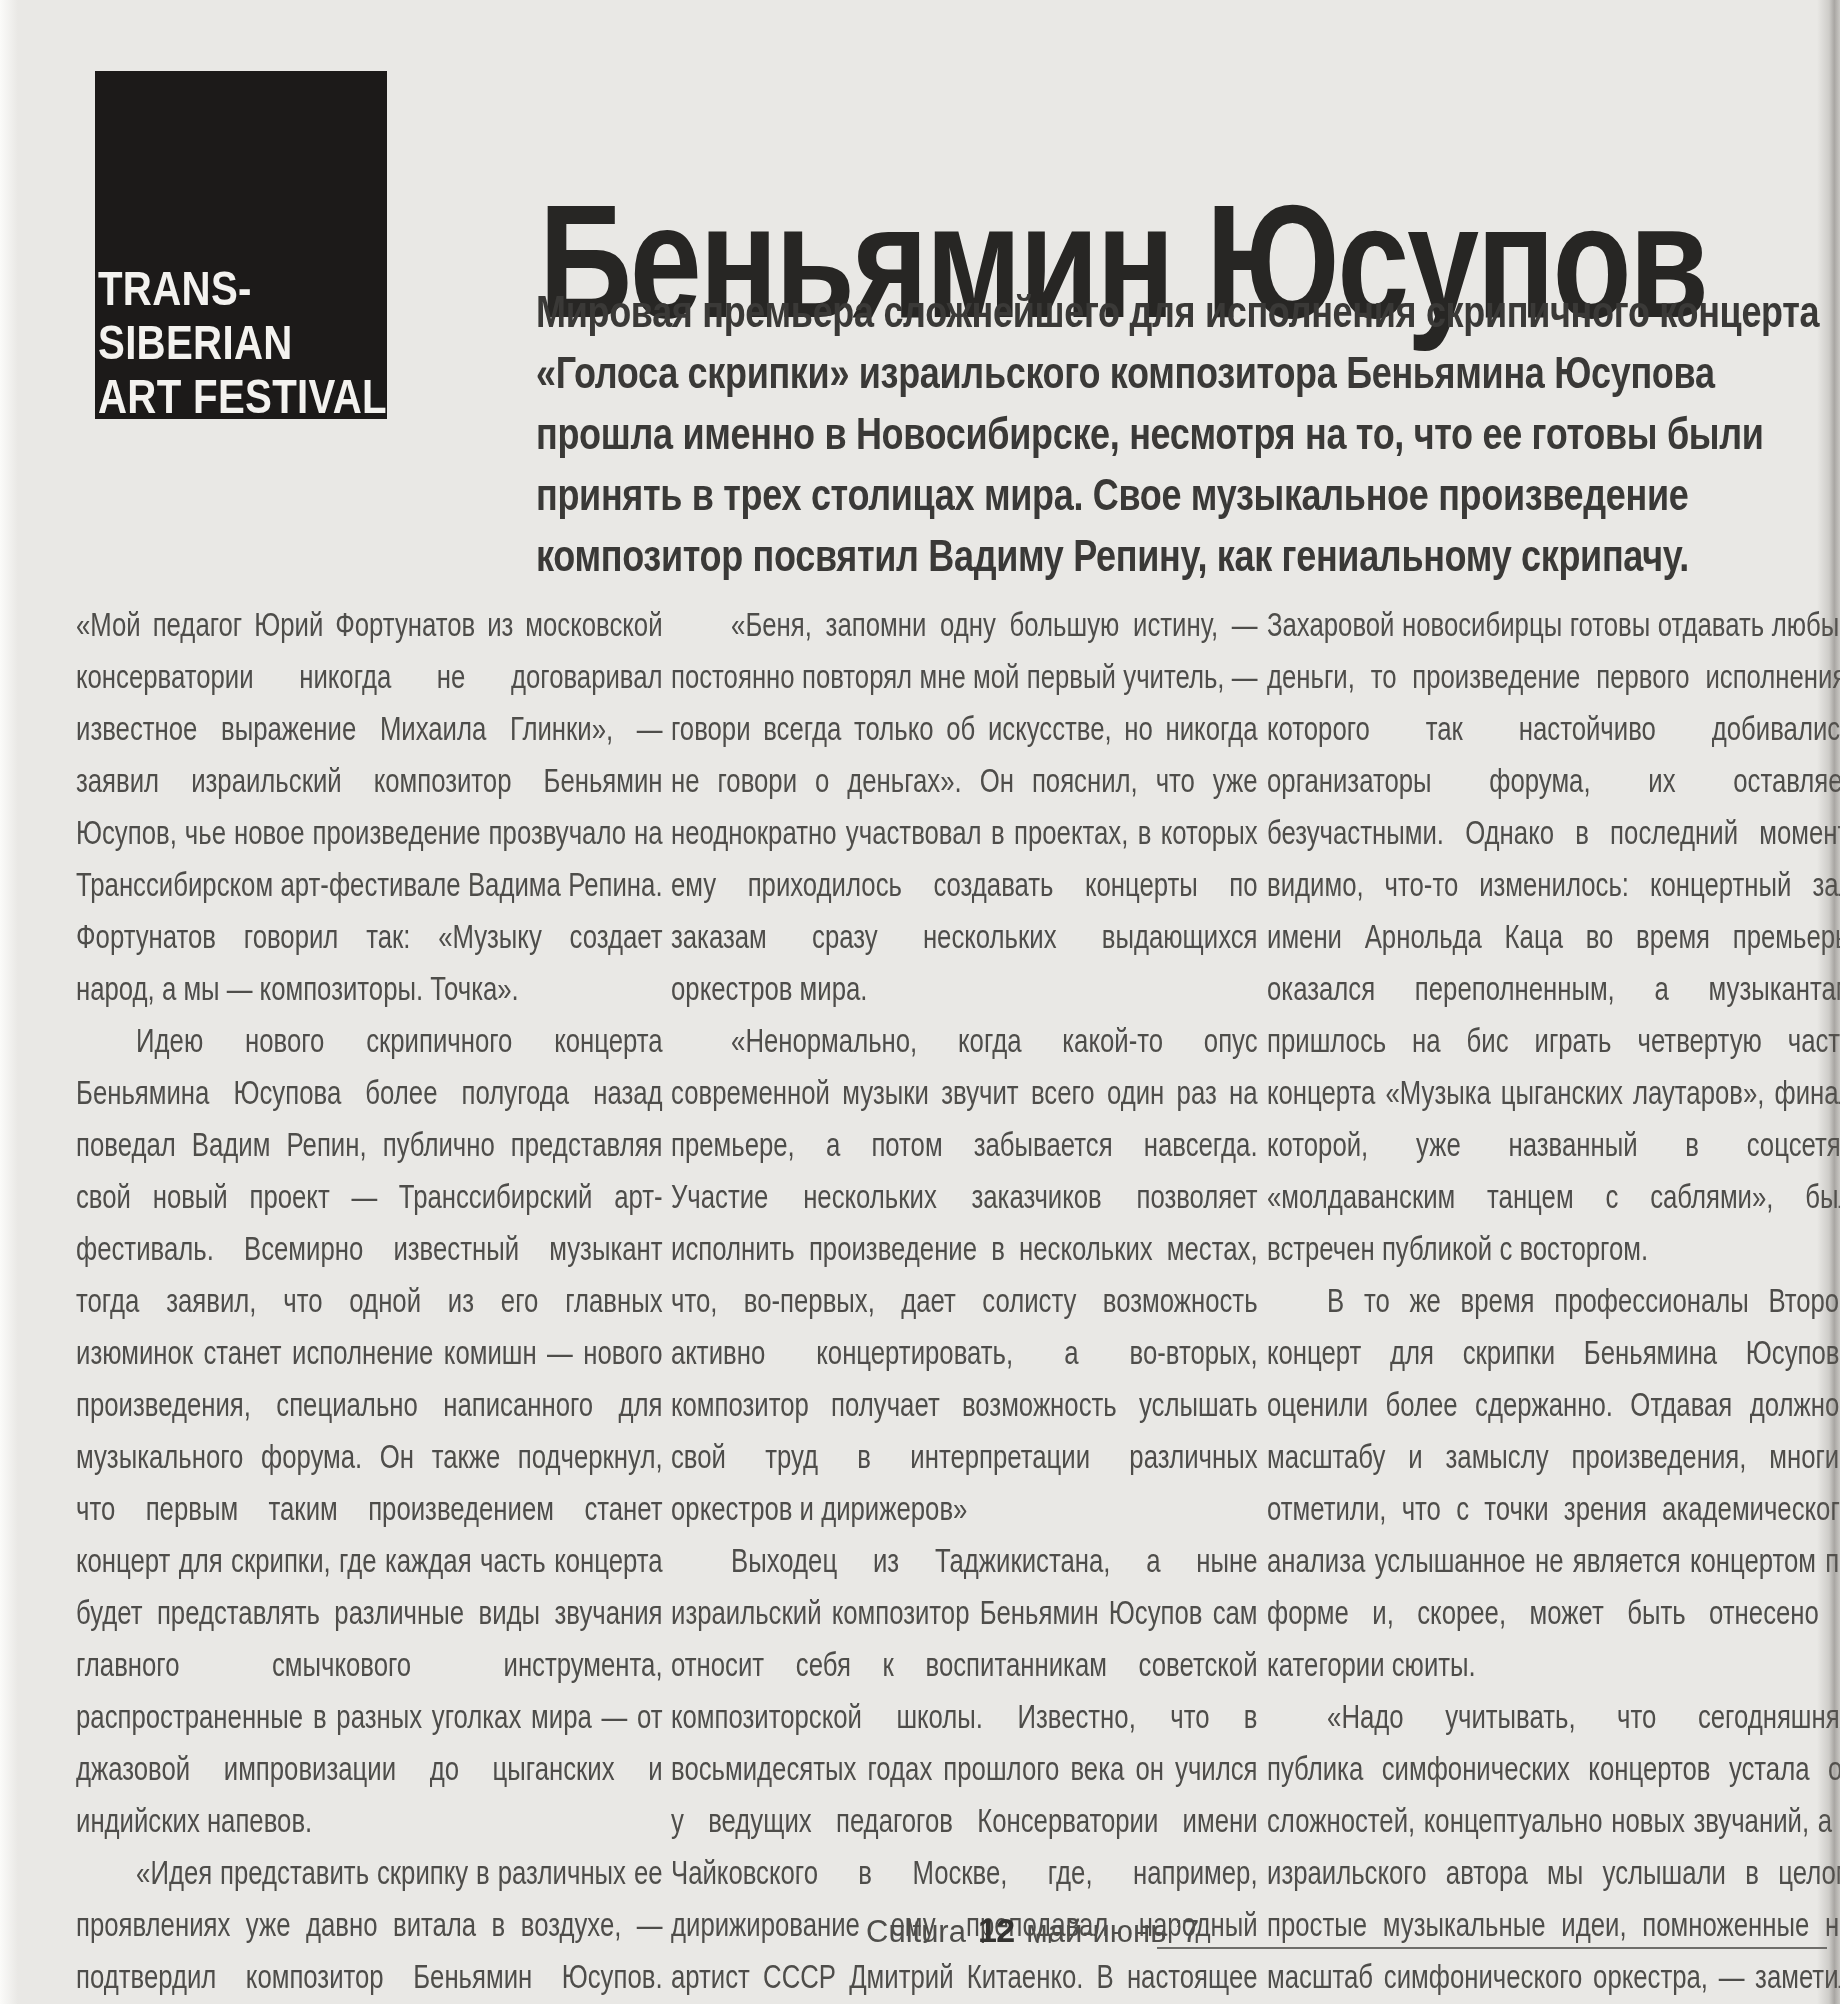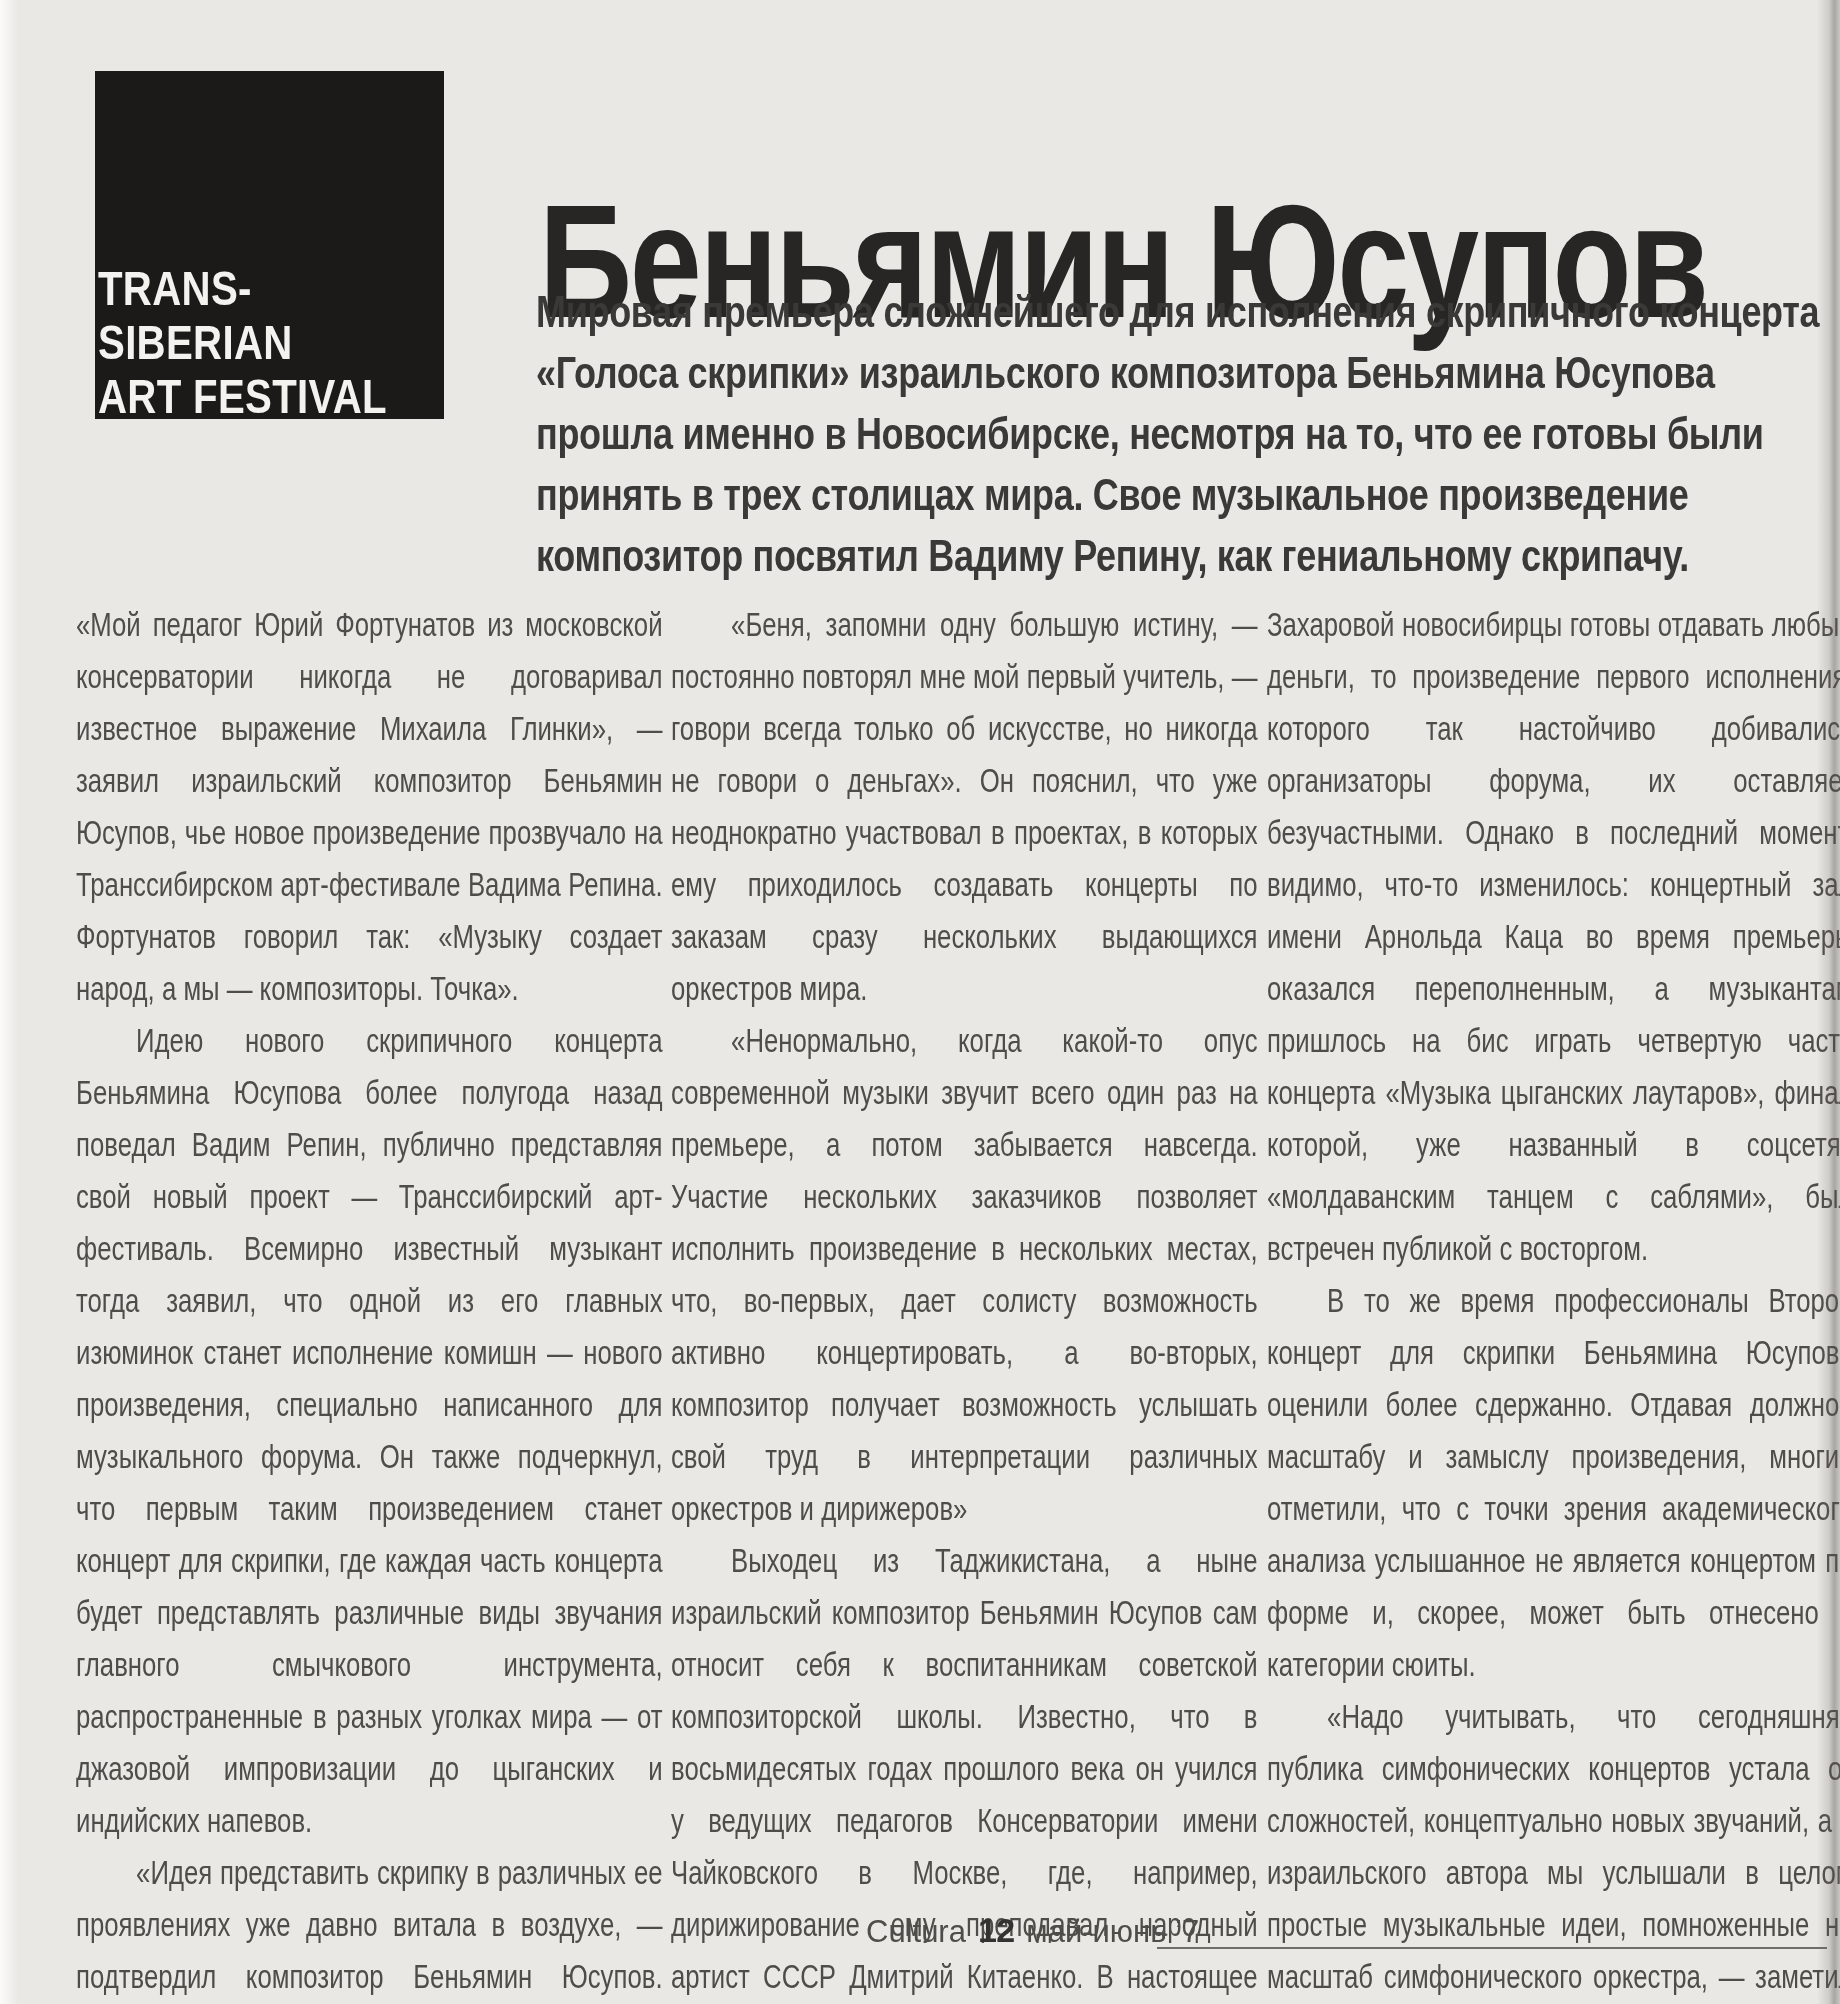--- a/index.html
+++ b/index.html
@@ -13,21 +13,21 @@
 
   
   .edge-left  { position:absolute; left:0; top:0; width:18px; height:100%;
                 background:linear-gradient(to right,#fbfbf9,rgba(251,251,249,0)); }
   .edge-right { position:absolute; right:0; top:0; width:24px; height:100%;
                 background:linear-gradient(to right, rgba(110,106,100,0) 0%,
                   rgba(110,106,100,0.22) 50%, rgba(80,76,72,0.42) 72%,
                   rgba(140,136,130,0.28) 100%); }
 
   
-  .logo-box  { position:absolute; left:95px; top:71px; width:349px; height:348px;
+  .logo-box  { position:absolute; left:95px; top:71px; width:292px; height:348px;
                background:#1c1a19; }
   .logo-text { position:absolute; left:3px; top:190px;
                color:#f3f2ef; font-weight:bold; font-size:49px; line-height:54px;
                letter-spacing:0.4px; white-space:nowrap;
                transform:scaleX(0.82); transform-origin:0 0; }
 
   
   .title { position:absolute; left:539px; top:59px; width:1567px;
            font-size:162px; font-weight:bold; color:#272624; letter-spacing:-3px;
            white-space:nowrap; transform:scaleX(0.80); transform-origin:0 0; }

